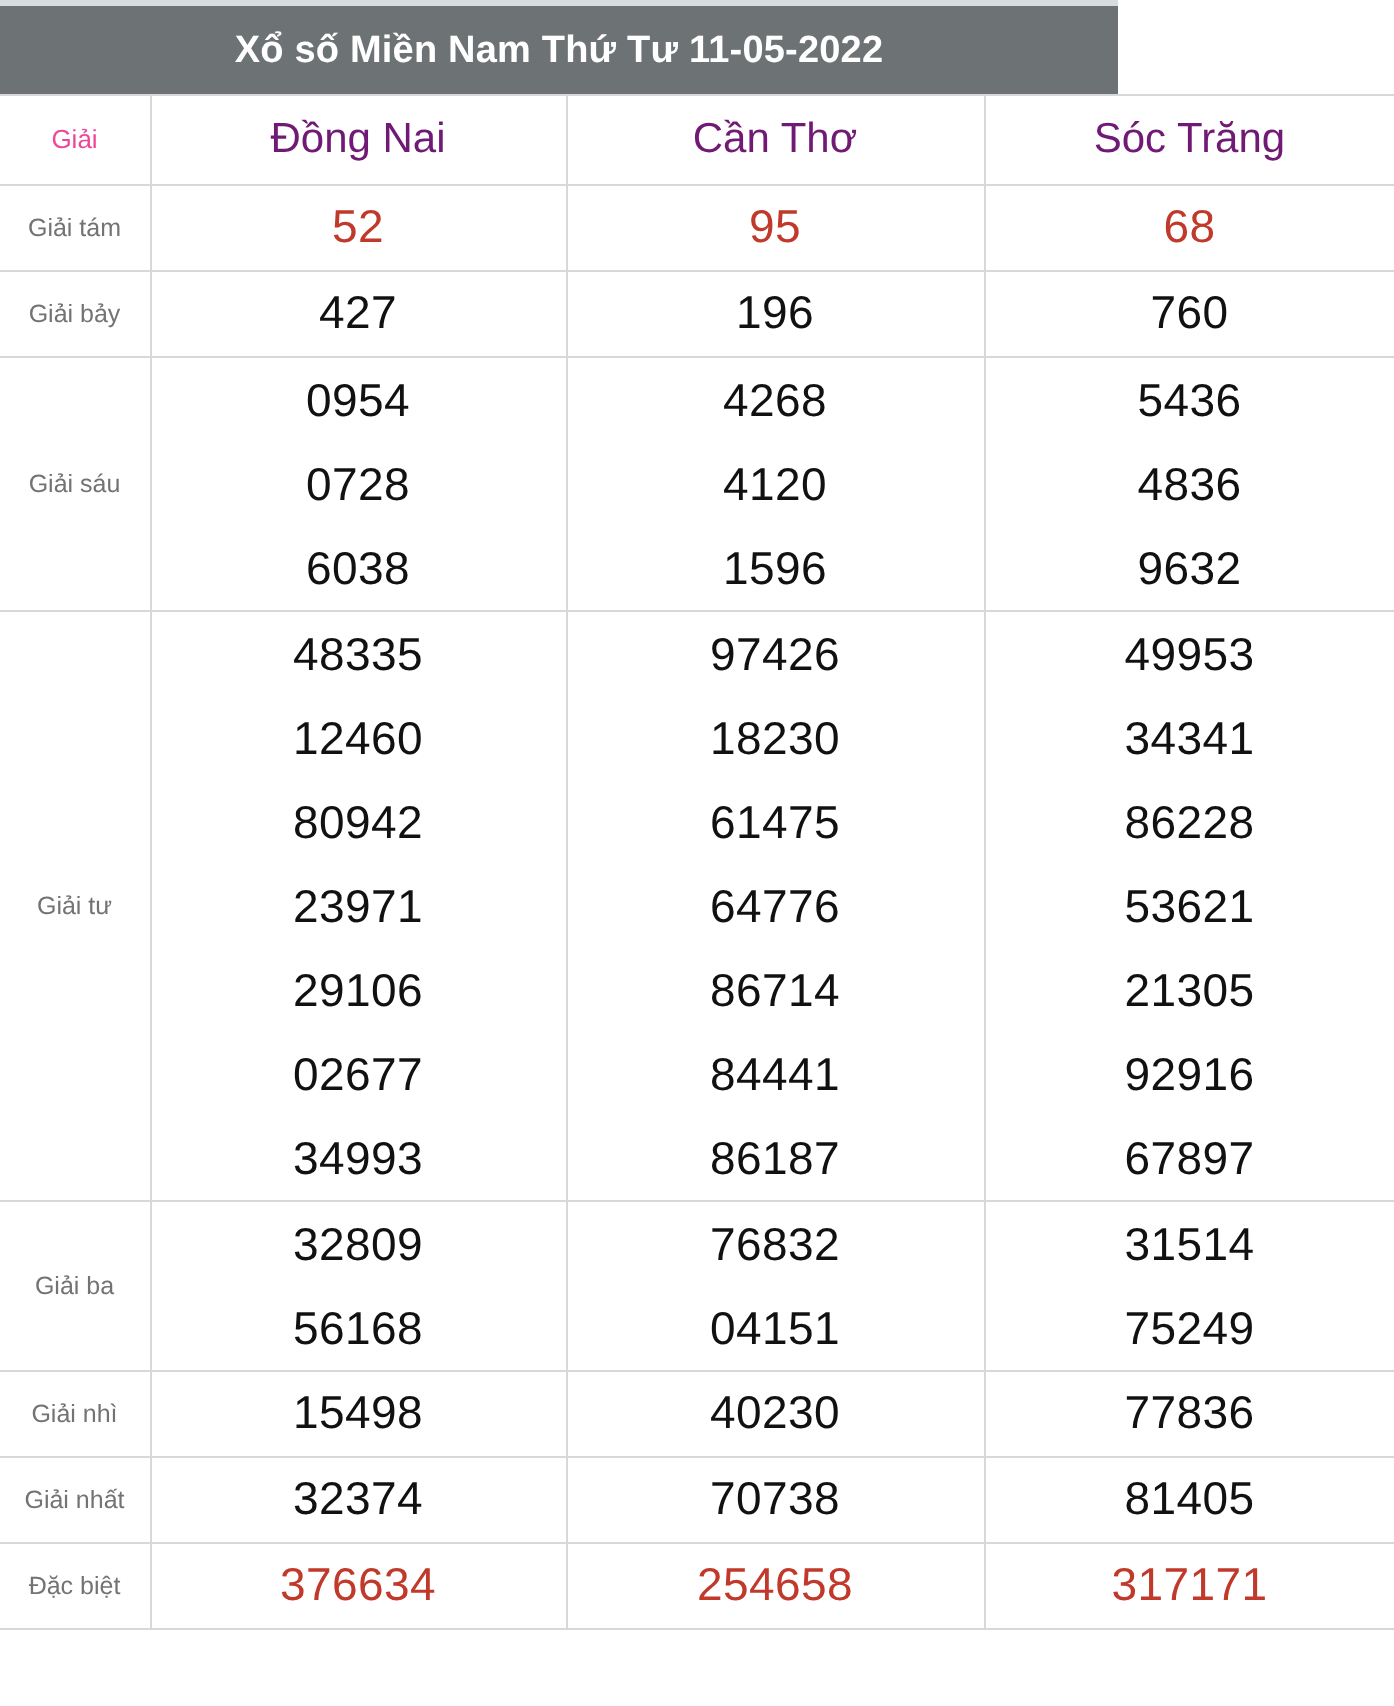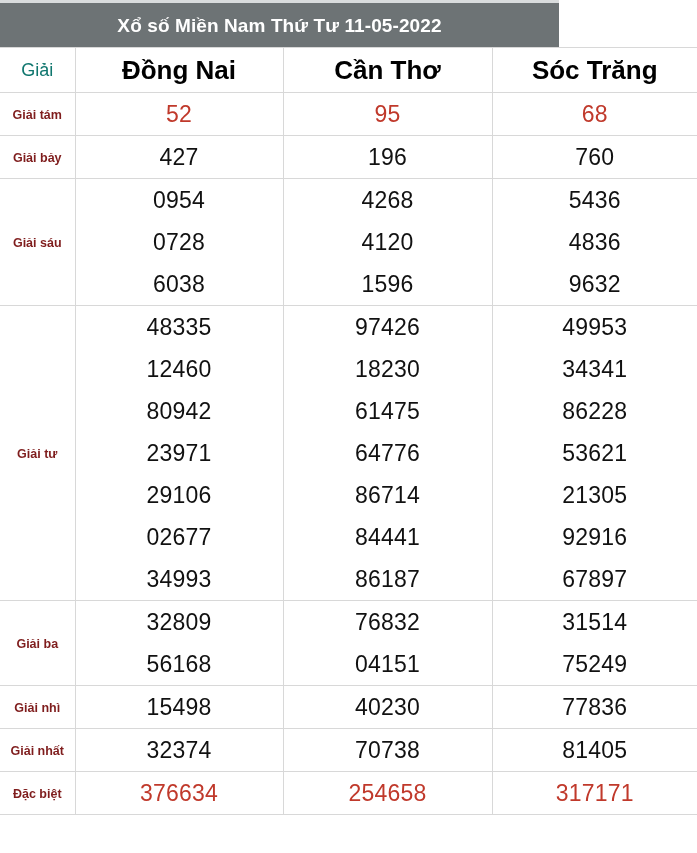--- a/index.html
+++ b/index.html
@@ -69,37 +69,37 @@
   col.c-prov  { width: 208px; }
   col.c-prov2 { width: 209px; }
   col.c-prov3 { width: 205px; }
 
   
   .prov-head td {
     height: 44px;
     border-top: none;
   }
   .prov-name {
-    font-size: 26px;
-    font-weight: bold;
-    color: #000000;
+    font-size: 21px;
+    font-weight: normal;
+    color: #701a75;
     line-height: 1;
   }
   .label-head {
-    font-size: 18px;
+    font-size: 13px;
     font-weight: normal;
-    color: #0f766e;
+    color: #ec4899;
     line-height: 1;
   }
 
   
   .prize-label {
     font-size: 12.5px;
-    font-weight: bold;
-    color: #7f1d1d;
+    font-weight: normal;
+    color: #737373;
     line-height: 1.3;
     text-align: center;
     margin-top: 35px;
   }
 
   
   .num {
     font-size: 23px;
     font-weight: normal;
     color: #111111;

